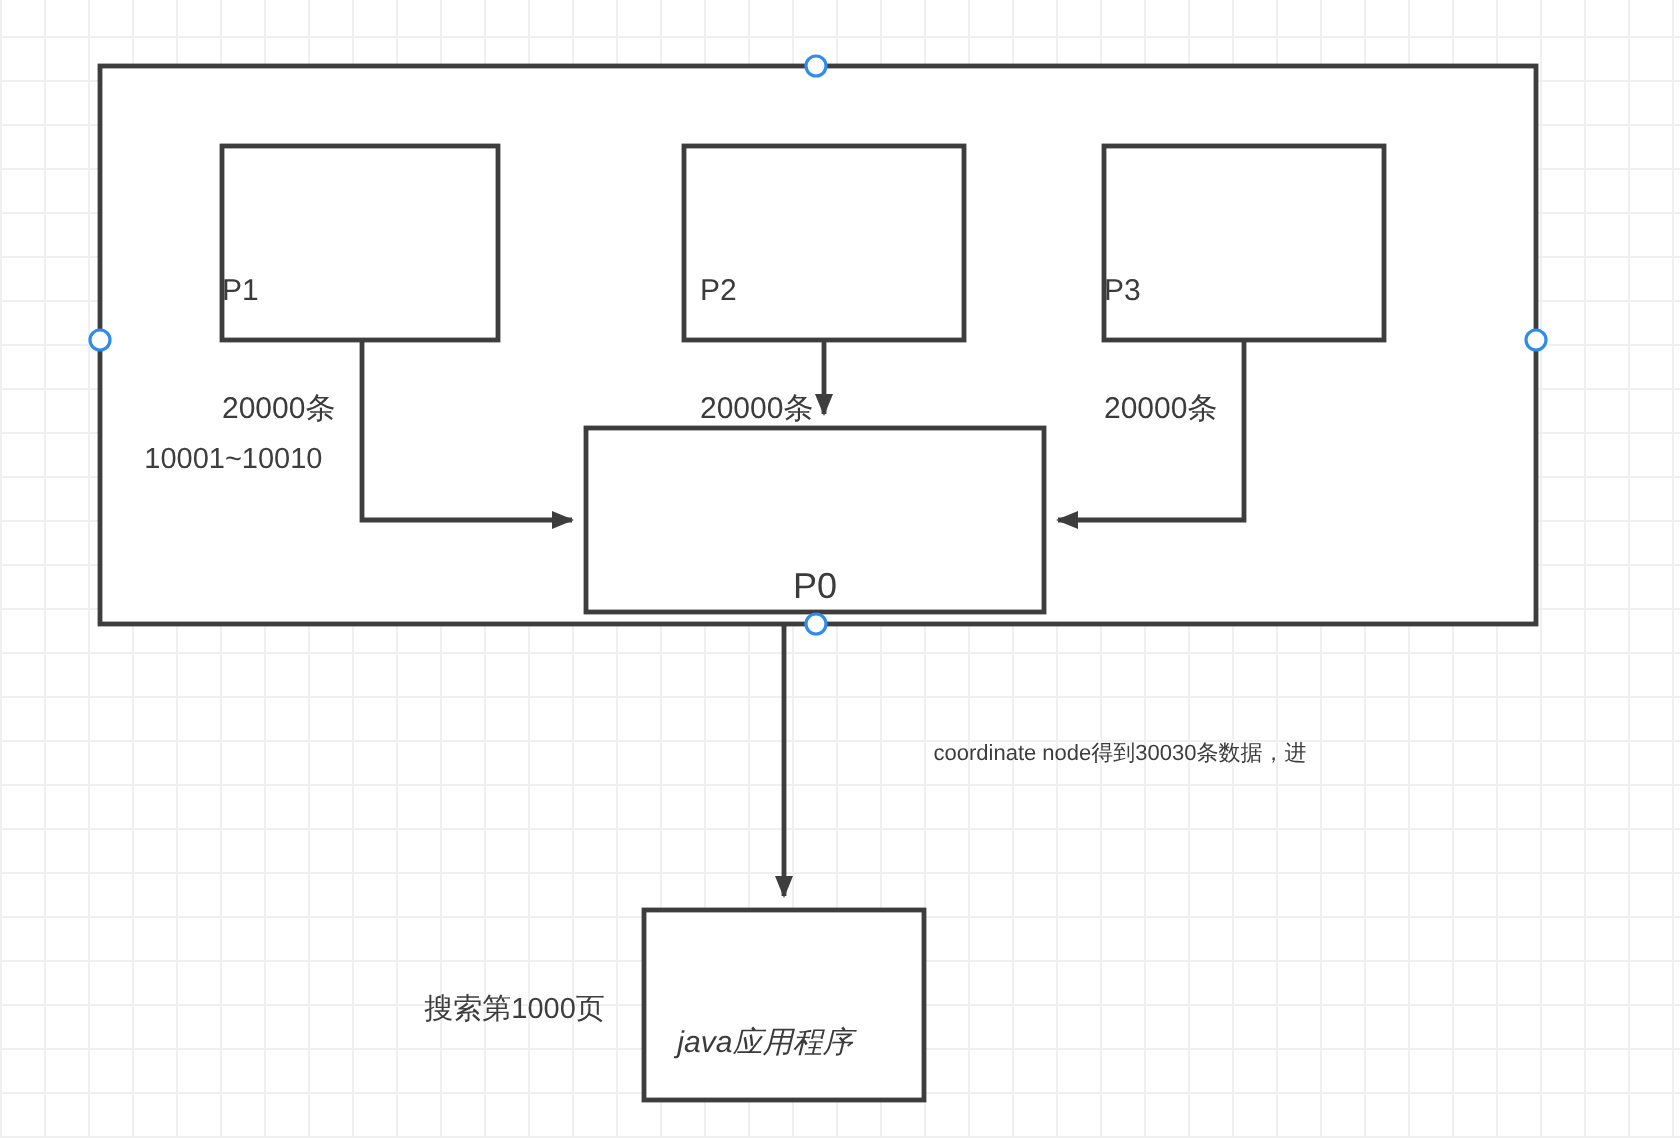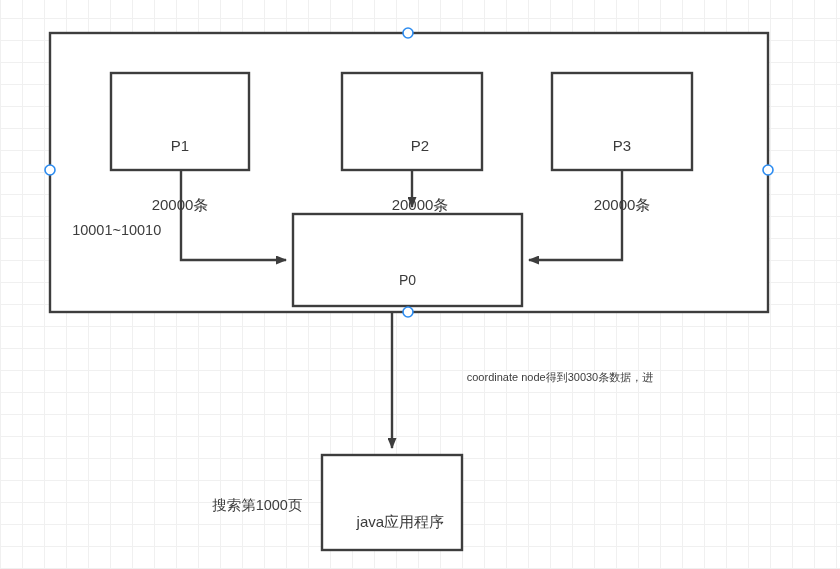--- a/index.html
+++ b/index.html
@@ -44,43 +44,43 @@
 
   
   .lbl {
     position: absolute;
     color: #3d3d3d;
     font-family: "Liberation Sans", "DejaVu Sans", sans-serif;
     white-space: pre;
     line-height: 1.32;
   }
   .box-text {
-    text-align: center;
     font-size: 15px;
     color: #3b3b3b;
   }
   .node-text {
     text-align: center;
-    font-size: 14px;
+    font-size: 18px;
     color: #3b3b3b;
   }
   .edge-text {
     font-size: 14.5px;
     color: #3d3d3d;
   }
   .annot-text {
     font-size: 11px;
     text-align: center;
     color: #3d3d3d;
     line-height: 1.45;
   }
   .java-text {
     font-size: 15px;
-    text-align: center;
+    text-align: left;
     color: #3b3b3b;
+    font-style: italic;
   }
 </style>
 </head>
 <body>
 
 <div id="canvas">
 
   <svg id="diagram" viewBox="0 0 840 569" xmlns="http://www.w3.org/2000/svg">
     <defs>
       <marker id="arrowhead" markerWidth="11" markerHeight="9" refX="10" refY="4.5" orient="auto" markerUnits="userSpaceOnUse">

